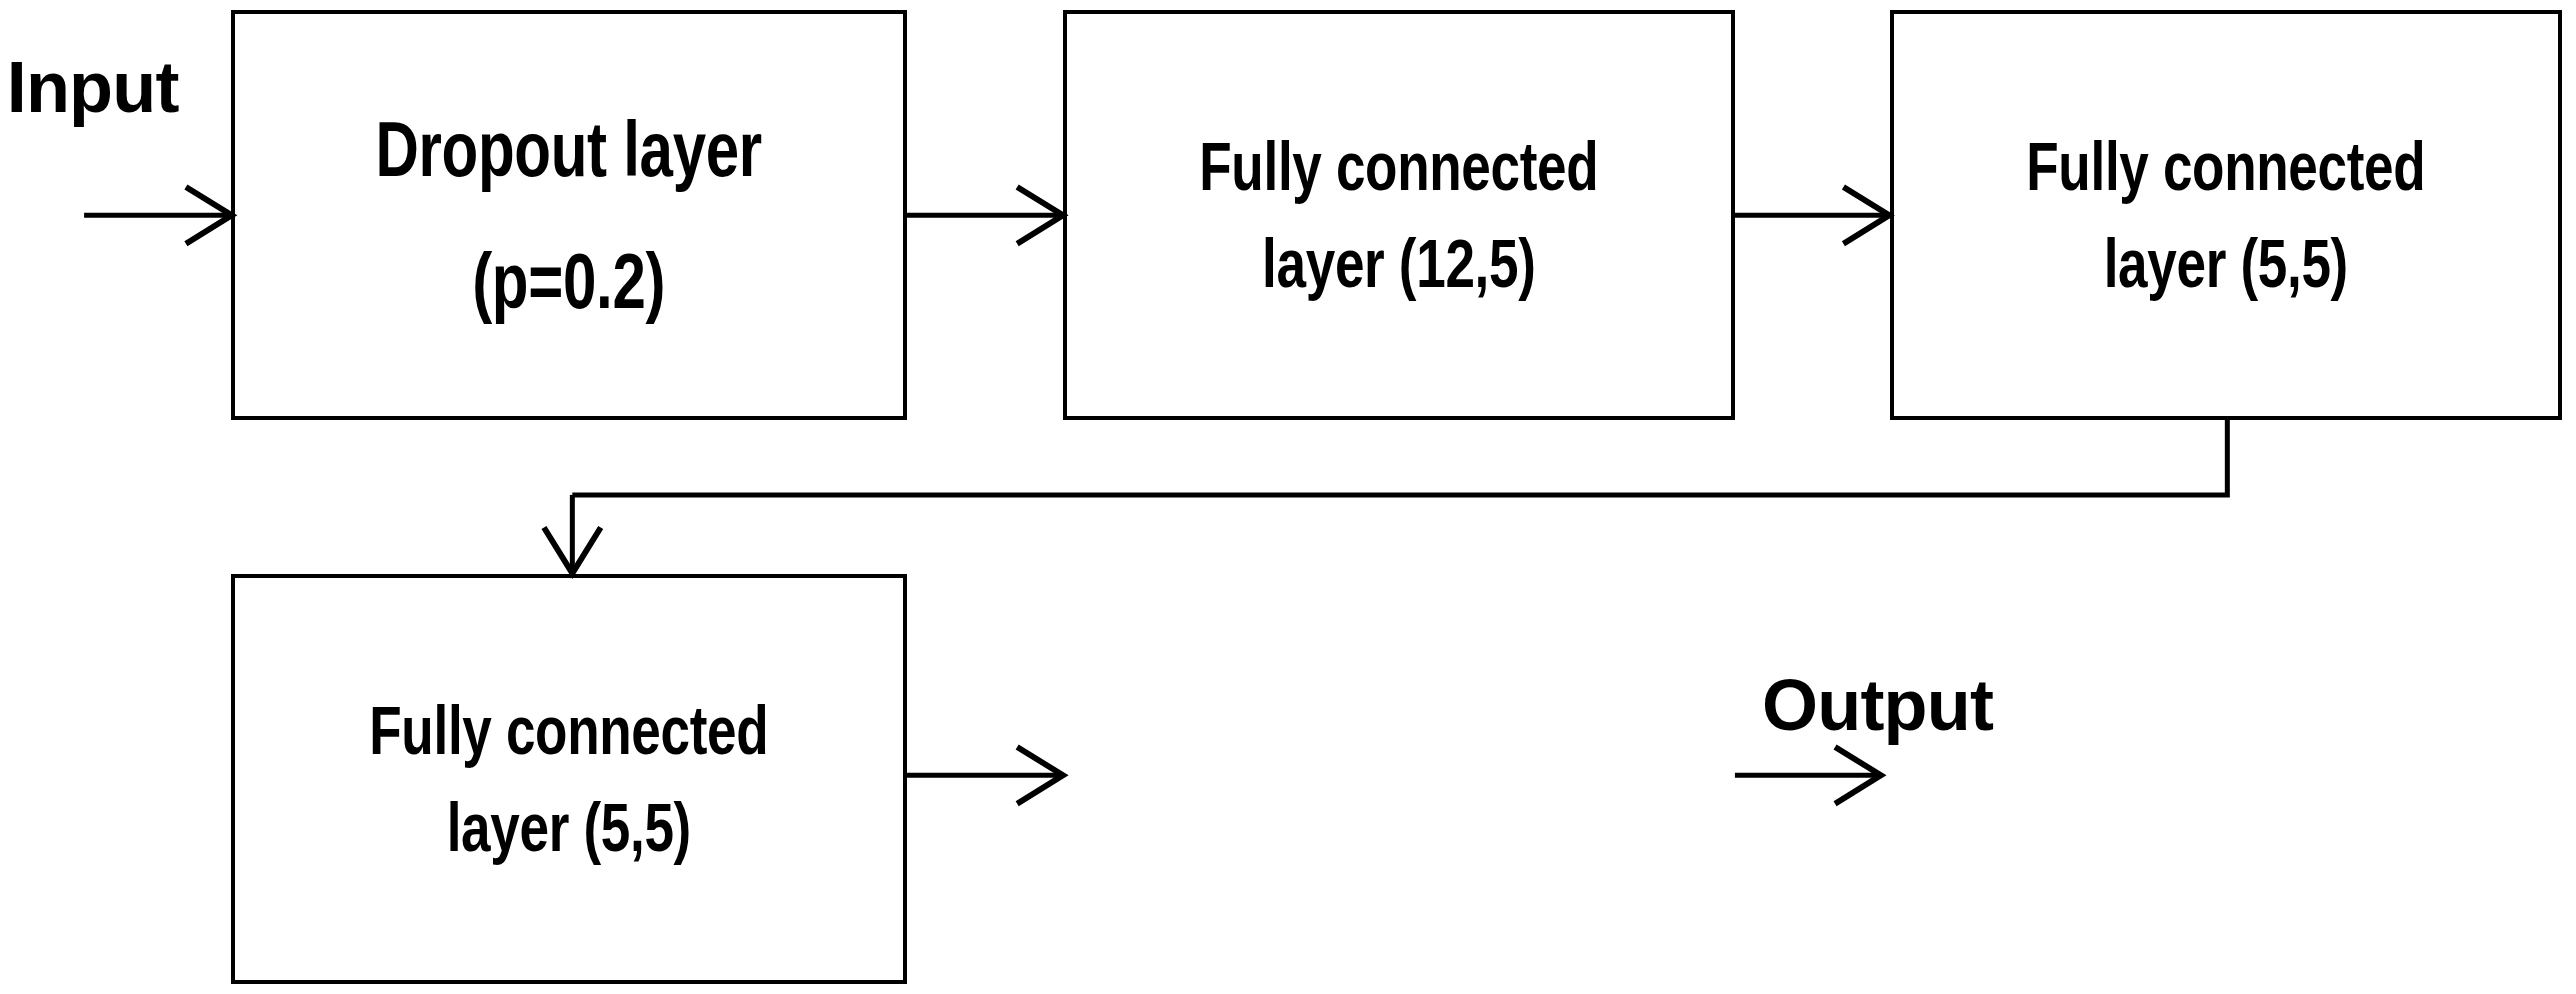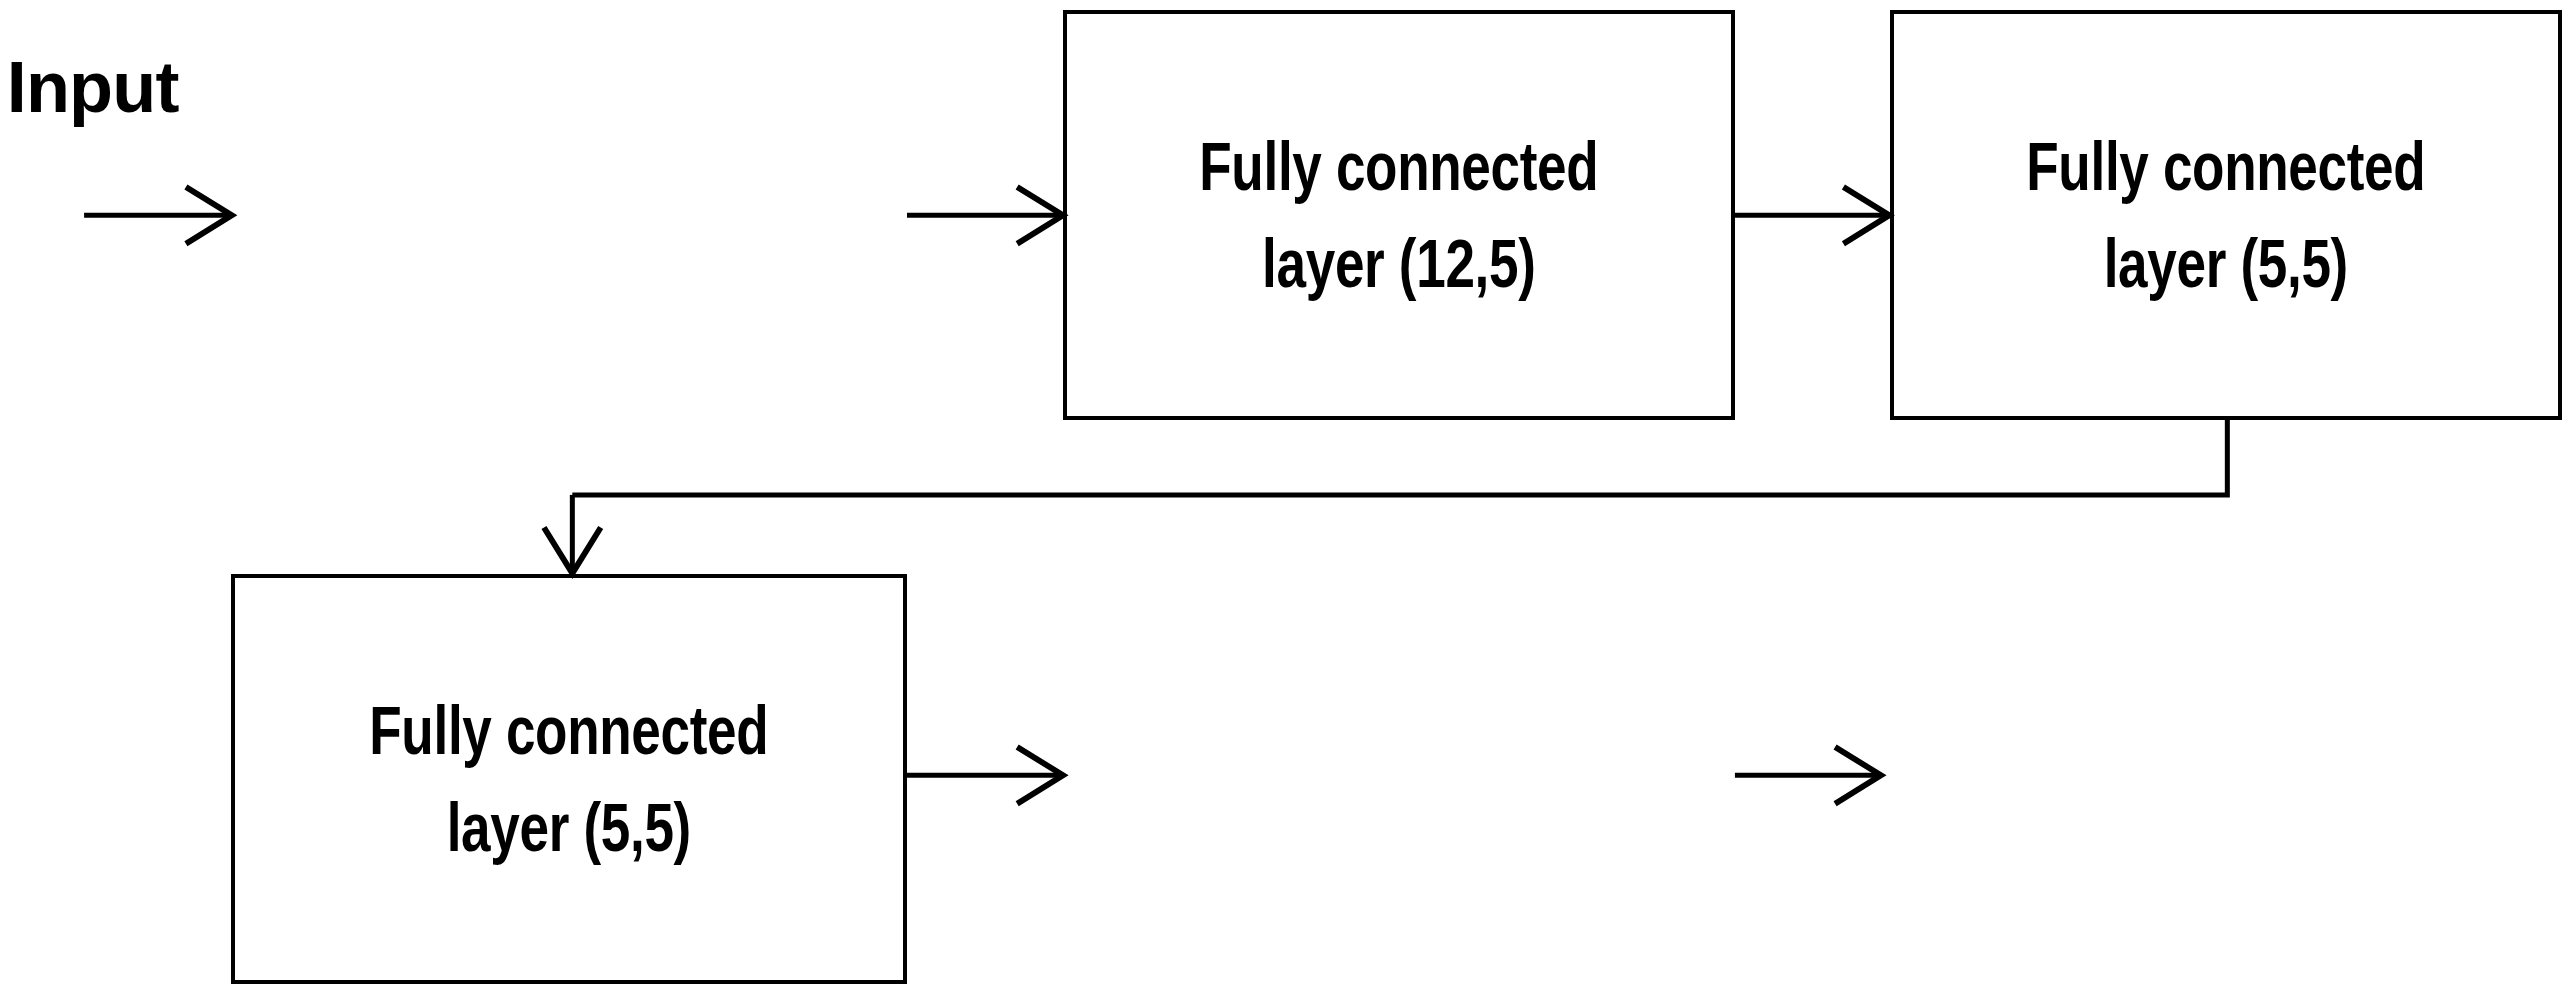--- a/index.html
+++ b/index.html
@@ -78,21 +78,26 @@
   .wire-elbow { stroke-width: 6; stroke: #404040; }
   .arrowhead { stroke-width: 7; fill: none; stroke: #000000; }
 </style>
 </head>
 <body>
 
 <div id="canvas">
 
   <div class="terminal-label" style="left:6.7px; top:46px;">Input</div>
 
+  <div class="terminal-label" style="left:1762px; top:664px;">Output</div>
 
+  <div class="node node-dropout" style="left:231px; top:10px; width:676px; height:410px;">
+    <span class="node-label">Dropout layer
+(p=0.2)</span>
+  </div>
 
   <div class="node node-fc1" style="left:1063px; top:10px; width:672px; height:410px;">
     <span class="node-label">Fully connected
 layer (12,5)</span>
   </div>
 
   <div class="node node-fc2" style="left:1890px; top:10px; width:672px; height:410px;">
     <span class="node-label">Fully connected
 layer (5,5)</span>
   </div>

